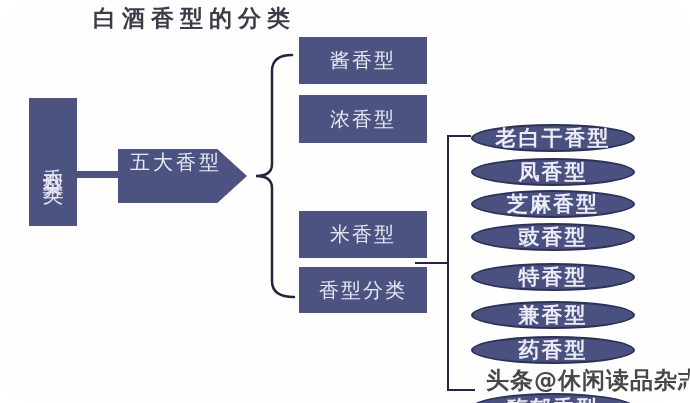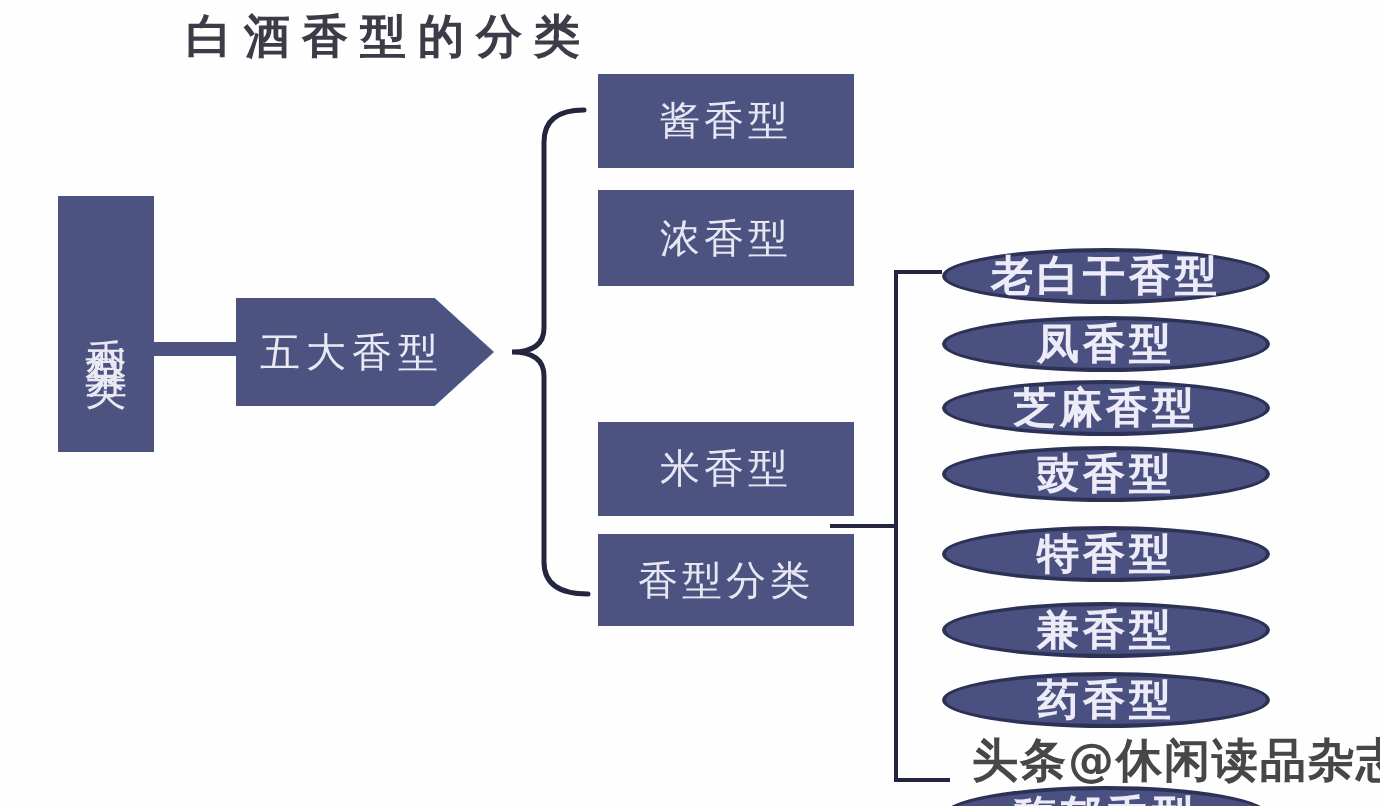--- a/index.html
+++ b/index.html
@@ -1,19 +1,20 @@
 <!DOCTYPE html>
 <html><head>
 <meta charset="utf-8">
 <style>
   html,body { margin:0; padding:0; background:#ffffff; }
   .stage {
     position:relative; width:690px; height:403px; overflow:hidden;
     background:#fefefe;
     font-family:"DejaVu Sans","Liberation Sans",sans-serif;
+    border-radius:32px;
   }
   .title {
     position:absolute; left:93px; top:3px;
     font-family:"DejaVu Serif","Liberation Serif",serif;
     font-size:23px; font-weight:bold; letter-spacing:6px; color:#3c3c49;
     white-space:nowrap;
   }
   .root-box {
     position:absolute; left:29px; top:98px; width:48px; height:128px;
     background:#4d5381; color:#e9e9f4;
@@ -23,21 +24,21 @@
     font-family:"DejaVu Serif","Liberation Serif",serif;
   }
   .connector-h {
     position:absolute; left:76px; top:171px; width:44px; height:7px;
     background:#4d5381;
   }
   .branch-arrow {
     position:absolute; left:118px; top:149px; width:129px; height:54px;
     background:#4d5381; color:#e9e9f4;
     clip-path:polygon(0 0, 77% 0, 100% 50%, 77% 100%, 0 100%);
-    display:flex; align-items:center; padding-left:12px; box-sizing:border-box;
+    display:flex; padding-left:12px; box-sizing:border-box;
     font-size:20px; letter-spacing:3px; white-space:nowrap;
     font-family:"DejaVu Serif","Liberation Serif",serif;
   }
   .brace-svg { position:absolute; left:243px; top:45px; }
   .bracket-svg { position:absolute; left:445px; top:130px; }
   .feed-line {
     position:absolute; left:415px; top:262px; width:33px; height:2px;
     background:#23263e;
   }
   .cat-box {

